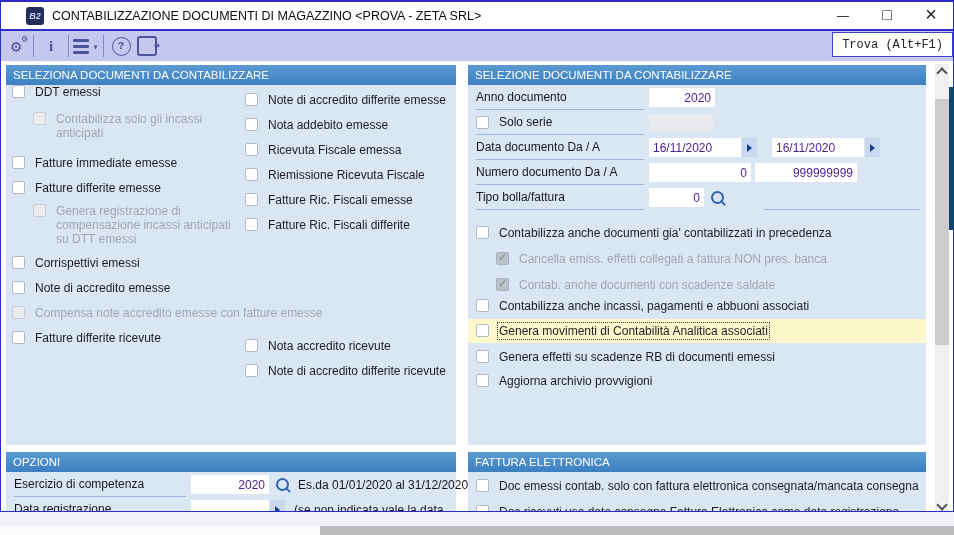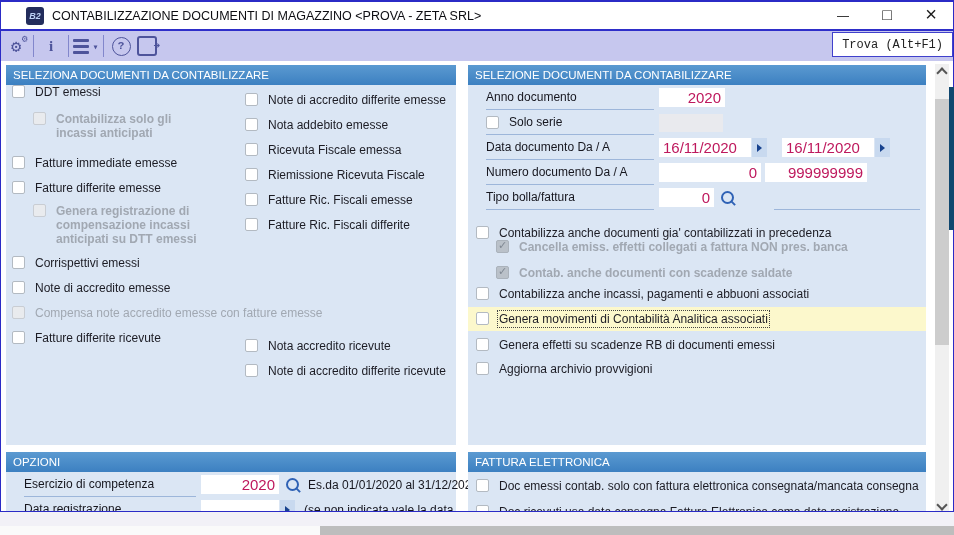--- a/index.html
+++ b/index.html
@@ -72,64 +72,64 @@
   .cbrow { display:flex; align-items:flex-start; gap:10px; padding-left:6px; font-size:12px; color:#1c1c24; }
   .cb { flex:0 0 13px; width:13px; height:13px; box-sizing:border-box; background:#fff;
         border:1px solid #b3bac2; border-radius:2px; position:relative; }
   .cbrow .lbl { line-height:14px; margin-top:0px; }
   .cbrow.checked .cb { background:#3ecc33; border-color:#34b42a; }
   .cbrow.checked .cb::before { content:'✓'; position:absolute; left:1px; top:-2px; color:#fff; font-size:11px; font-weight:bold; }
   .cbrow.disabled .cb { background:#e9ebee; border-color:#c9cdd3; }
   .cbrow.disabled.checked .cb { background:#bac1c9; border-color:#aab2bb; }
   .cbrow.disabled.checked .cb::before { color:#7f8893; }
   .cbrow.disabled .lbl { color:#a1a8b2; }
-  .cbrow.indent { padding-left:27px;font-weight:bold; }
+  .cbrow.indent { padding-left:27px; }
 
   
   .lcol .cbrow:nth-child(1){margin-top:0}
   .lcol .cbrow:nth-child(2){margin-top:13px}
   .lcol .cbrow:nth-child(2) .lbl{max-width:152px}
   .lcol .cbrow:nth-child(3){margin-top:16px}
   .lcol .cbrow:nth-child(4){margin-top:11px}
   .lcol .cbrow:nth-child(5){margin-top:9px}
   .lcol .cbrow:nth-child(5) .lbl{max-width:180px}
   .lcol .cbrow:nth-child(6){margin-top:10px}
   .lcol .cbrow:nth-child(7){margin-top:11px}
   .lcol .cbrow:nth-child(8){margin-top:11px}
   .lcol .cbrow:nth-child(9){margin-top:11px}
   .lcol .cbrow:nth-child(10){margin-top:11px}
   .rcol { position:absolute; left:233px; top:0; width:216px; }
   .rcol .cbrow { margin-top:11px; }
   .rcol .cbrow:first-child { margin-top:8px; }
   .rcol .spacer { height:96px; }
 
   
-  .frow { display:flex; align-items:center; height:25px; padding-left:18px; font-size:12px; color:#16161e; }
+  .frow { display:flex; align-items:center; height:25px; padding-left:8px; font-size:12px; color:#16161e; }
   .flabel { width:168px; flex:0 0 168px; align-self:stretch; display:flex; align-items:center;
             border-bottom:1px solid #9db6da; gap:10px; }
   .fctl { display:flex; align-items:center; margin-left:5px; }
   .tin { border:0; outline:0; background:#fff; height:19px; padding:0 4px;
-         font-family:"Liberation Sans",sans-serif; font-size:15px; color:#be185d; }
+         font-family:"Liberation Sans",sans-serif; font-size:12px; color:#4c1d95; }
   .num { text-align:right; }
   .gbox { width:64px; height:18px; background:#e9eaee; }
   .datebtn { width:15px; height:19px; background:#c8d9ef; margin-left:1px;
              display:flex; align-items:center; justify-content:center; }
   .datebtn::before { content:''; border-left:5px solid #17428e; border-top:4px solid transparent; border-bottom:4px solid transparent; }
   .lens { width:9px; height:9px; border:2px solid #2f62b5; border-radius:50%; position:relative; margin-left:7px; }
   .lens::after { content:''; position:absolute; width:6px; height:2px; background:#2f62b5;
                  right:-4px; bottom:-2px; transform:rotate(45deg); }
   .fillline { flex:1; align-self:stretch; border-bottom:1px solid #9db6da; margin-left:40px; margin-right:6px; }
   .fnote { margin-left:9px; white-space:nowrap; }
 
   
   .opts { margin-top:0; }
   .opts .cbrow { padding-left:8px; }
   .opts .cbrow.indent { padding-left:28px; }
   .opts .cbrow:nth-child(1){margin-top:16px}
-  .opts .cbrow:nth-child(2){}
+  .opts .cbrow:nth-child(2){margin-top:12px}
   .opts .cbrow:nth-child(3){margin-top:12px}
   .opts .cbrow:nth-child(4){margin-top:7px}
   .opts .cbrow:nth-child(5){margin-top:6px}
   .opts .cbrow:nth-child(6){margin-top:7px}
   .opts .cbrow:nth-child(7){margin-top:10px}
   .cbrow.highlight { background:#fcf8cc; padding-top:5px; padding-bottom:5px; }
   .cbrow.highlight .lbl { outline:1px dotted #444; outline-offset:1px; }
 
   .fe-opts .cbrow:nth-child(1){margin-top:7px}
   .fe-opts .cbrow:nth-child(2){margin-top:12px}

